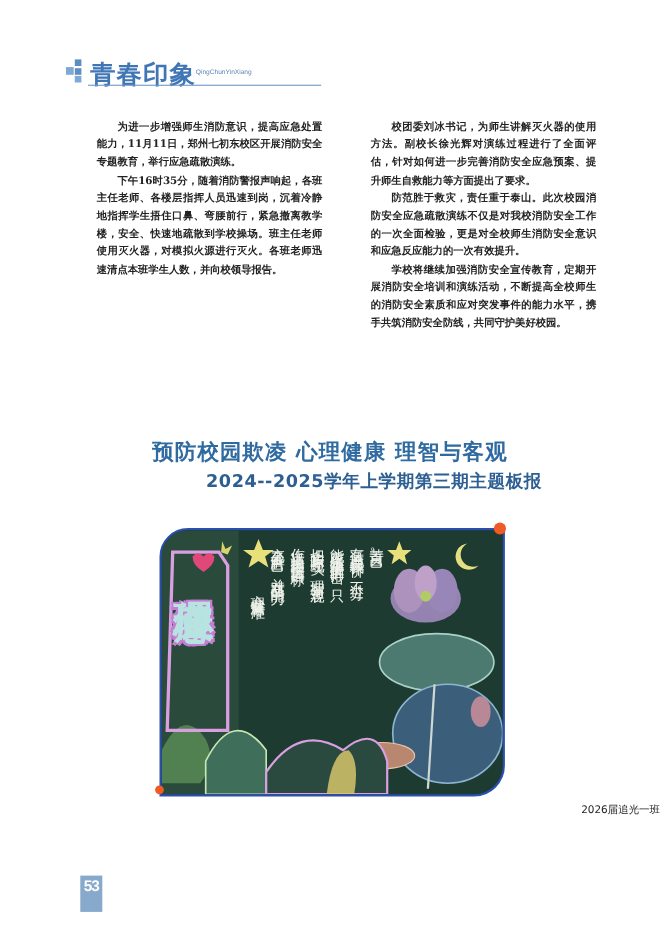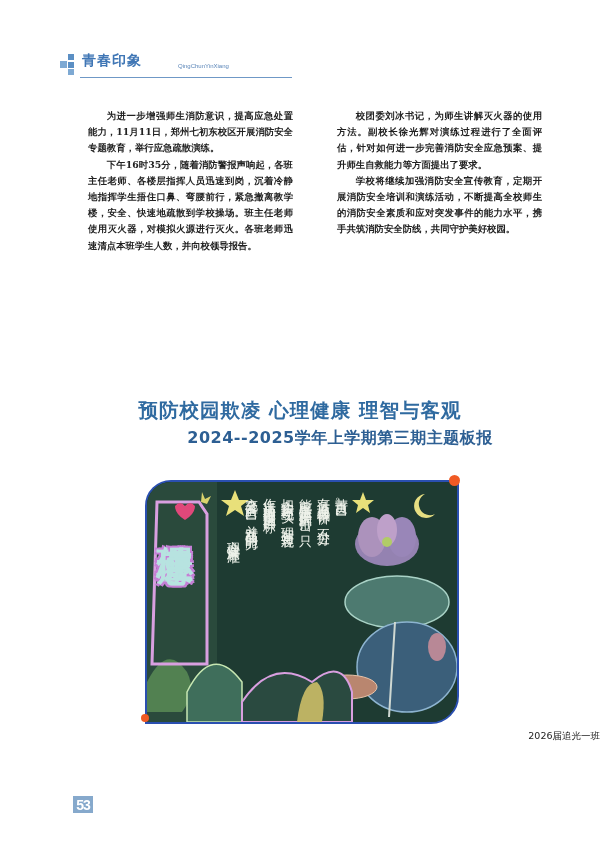--- a/index.html
+++ b/index.html
@@ -11,21 +11,21 @@
   
   .header { position: absolute; left: 60px; top: 52px; width: 230px; height: 32px; }
   .logo-blocks { position: absolute; left: 0; top: 2px; width: 20px; height: 22px; }
   .logo-blocks span { position: absolute; background: #5b8fc4; }
   .logo-blocks .b1 { left: 8px; top: 0; width: 6px; height: 6px; }
   .logo-blocks .b2 { left: 0; top: 7px; width: 7px; height: 7px; background:#7ea9d3; }
   .logo-blocks .b3 { left: 8px; top: 8px; width: 6px; height: 6px; }
   .logo-blocks .b4 { left: 8px; top: 15px; width: 6px; height: 6px; background:#7ea9d3; }
   .header-title {
     position: absolute; left: 22px; top: 0; font-family: "DejaVu Sans", sans-serif;
-    font-size: 14px; font-weight: bold; color: #3f76b5; letter-spacing: 1px;
+    font-size: 23px; font-weight: bold; color: #3f76b5; letter-spacing: 1px;
   }
   .header-pinyin {
     position: absolute; left: 118px; top: 11px; font-family: "Liberation Sans", sans-serif;
     font-size: 6px; color: #5a85b8;
   }
   .header-rule {
     position: absolute; left: 20px; top: 25px; width: 212px; height: 1px; background: #6f98c6;
   }
   
   .columns { position: absolute; left: 88px; top: 108px; width: 454px; display: flex; justify-content: space-between; }
@@ -59,21 +59,21 @@
     position: absolute; writing-mode: vertical-rl; font-family: "DejaVu Sans", sans-serif;
     font-weight: bold; font-size: 36px; color: #b7e3e0; line-height: 40px;
     text-shadow: 0 0 0 #d79ae0, 2px 2px 0 #c47fd5, -2px -2px 0 #c47fd5, 2px -2px 0 #c47fd5, -2px 2px 0 #c47fd5;
   }
   .caption {
     position: absolute; left: 0; width: 600px; top: 730px; text-align: right;
     font-family: "DejaVu Sans", sans-serif; font-size: 9.5px; color: #222;
   }
   
   .page-num {
-    position: absolute; left: 73px; top: 796px; width: 20px; height: 17px;
+    position: absolute; left: 73px; top: 796px; width: 20px; height: 33px;
     background: #86a9cc; color: #ffffff; font-family: "Liberation Sans", sans-serif;
     font-size: 14px; font-weight: bold; text-align: center; line-height: 19px; letter-spacing: -1px;
   }
 </style>
 </head>
 <body>
 
 <div class="header">
   <div class="logo-blocks">
     <span class="b1"></span>
@@ -86,20 +86,21 @@
   <div class="header-rule"></div>
 </div>
 
 <div class="columns">
   <div class="col">
     <p>为进一步增强师生消防意识，提高应急处置能力，11月11日，郑州七初东校区开展消防安全专题教育，举行应急疏散演练。</p>
     <p>下午16时35分，随着消防警报声响起，各班主任老师、各楼层指挥人员迅速到岗，沉着冷静地指挥学生捂住口鼻、弯腰前行，紧急撤离教学楼，安全、快速地疏散到学校操场。班主任老师使用灭火器，对模拟火源进行灭火。各班老师迅速清点本班学生人数，并向校领导报告。</p>
   </div>
   <div class="col">
     <p>校团委刘冰书记，为师生讲解灭火器的使用方法。副校长徐光辉对演练过程进行了全面评估，针对如何进一步完善消防安全应急预案、提升师生自救能力等方面提出了要求。</p>
+    <p>防范胜于救灾，责任重于泰山。此次校园消防安全应急疏散演练不仅是对我校消防安全工作的一次全面检验，更是对全校师生消防安全意识和应急反应能力的一次有效提升。</p>
     <p>学校将继续加强消防安全宣传教育，定期开展消防安全培训和演练活动，不断提高全校师生的消防安全素质和应对突发事件的能力水平，携手共筑消防安全防线，共同守护美好校园。</p>
   </div>
 </div>
 
 <div class="poster-title">预防校园欺凌 心理健康 理智与客观</div>
 <div class="poster-subtitle">2024--2025学年上学期第三期主题板报</div>
 
 <div class="photo-frame">
   <svg class="board-svg" viewBox="0 0 310 240">
     <rect x="0" y="0" width="310" height="240" fill="#1e3b32"></rect>

